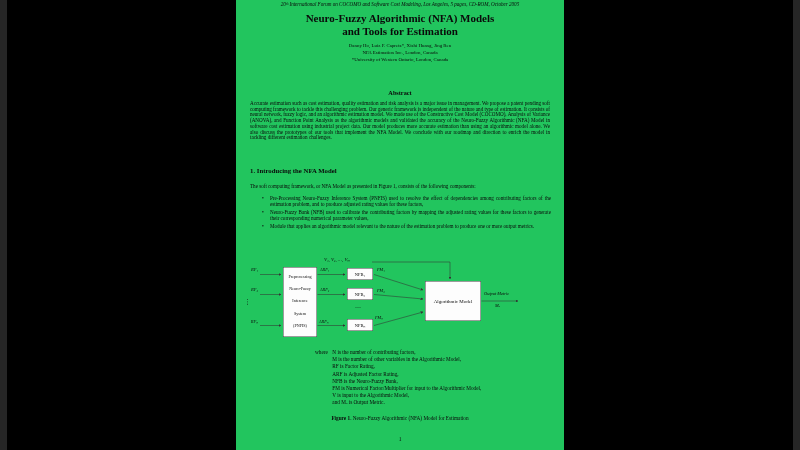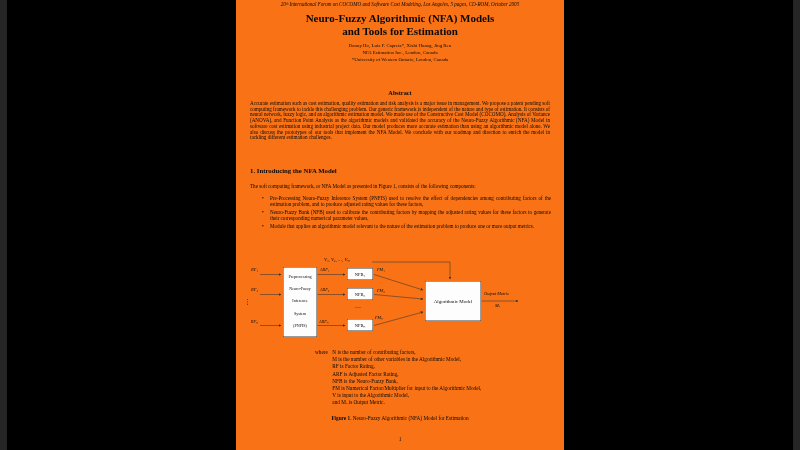--- a/index.html
+++ b/index.html
@@ -4,21 +4,21 @@
 <style>
   html,body{margin:0;padding:0;}
   body{
     width:800px;height:450px;background:#000;overflow:hidden;position:relative;
     font-family:"Liberation Serif", serif;
   }
   .edge{position:absolute;top:0;height:450px;width:7px;background:#262626;}
   .edge.left{left:0;}
   .edge.right{right:0;}
   .page{
-    position:absolute;left:236px;top:0;width:328px;height:450px;background:#f97316;
+    position:absolute;left:236px;top:0;width:328px;height:450px;background:#22c55e;
   }
   .page-inner{
     position:relative;width:656px;height:900px;
     transform:scale(0.5);transform-origin:0 0;color:#0a0a0a;
   }
   .running-header{
     position:absolute;top:3px;left:0;width:656px;text-align:center;
     font-size:10.2px;font-style:italic;white-space:nowrap;
   }
   .title{

